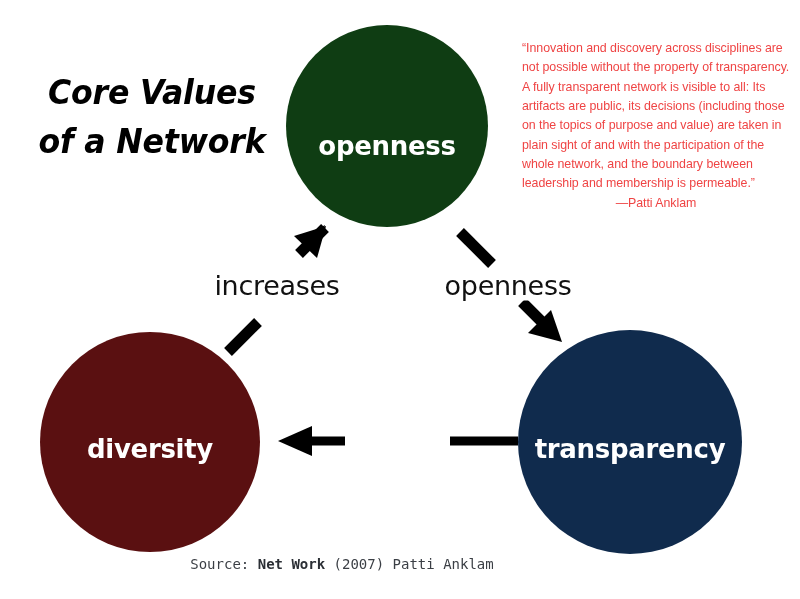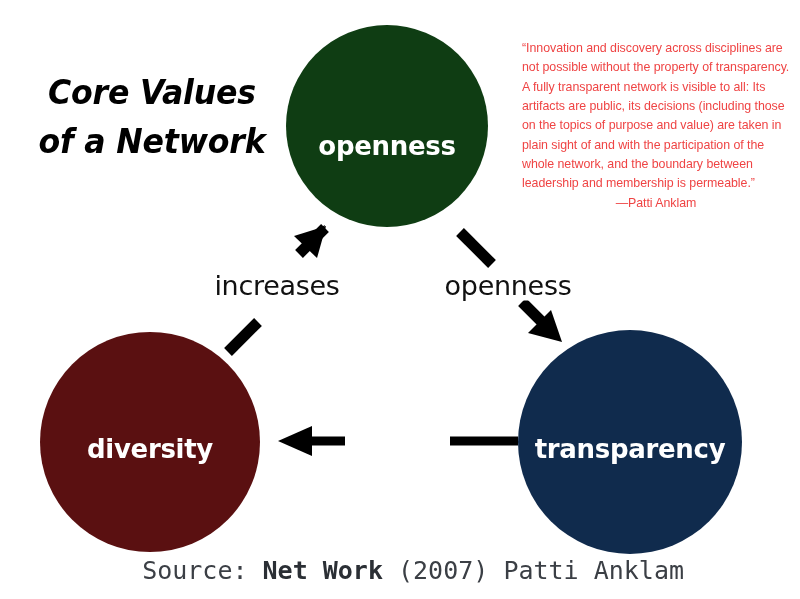--- a/index.html
+++ b/index.html
@@ -75,23 +75,23 @@
     white-space: nowrap;
     transform: translate(-50%, -50%);
     background: #ffffff;
     padding: 0 5px;
   }
   .source-line {
     position: absolute;
     left: 0;
     top: 556px;
     width: 684px;
-    text-align: right;
+    text-align: center;
     font-family: "DejaVu Sans Mono", monospace;
-    font-size: 25px;
+    font-size: 14px;
     color: #3b3f45;
     letter-spacing: 0px;
   }
   .source-line b {
     font-weight: bold;
     color: #2b2f35;
   }
 </style>
 </head>
 <body>

